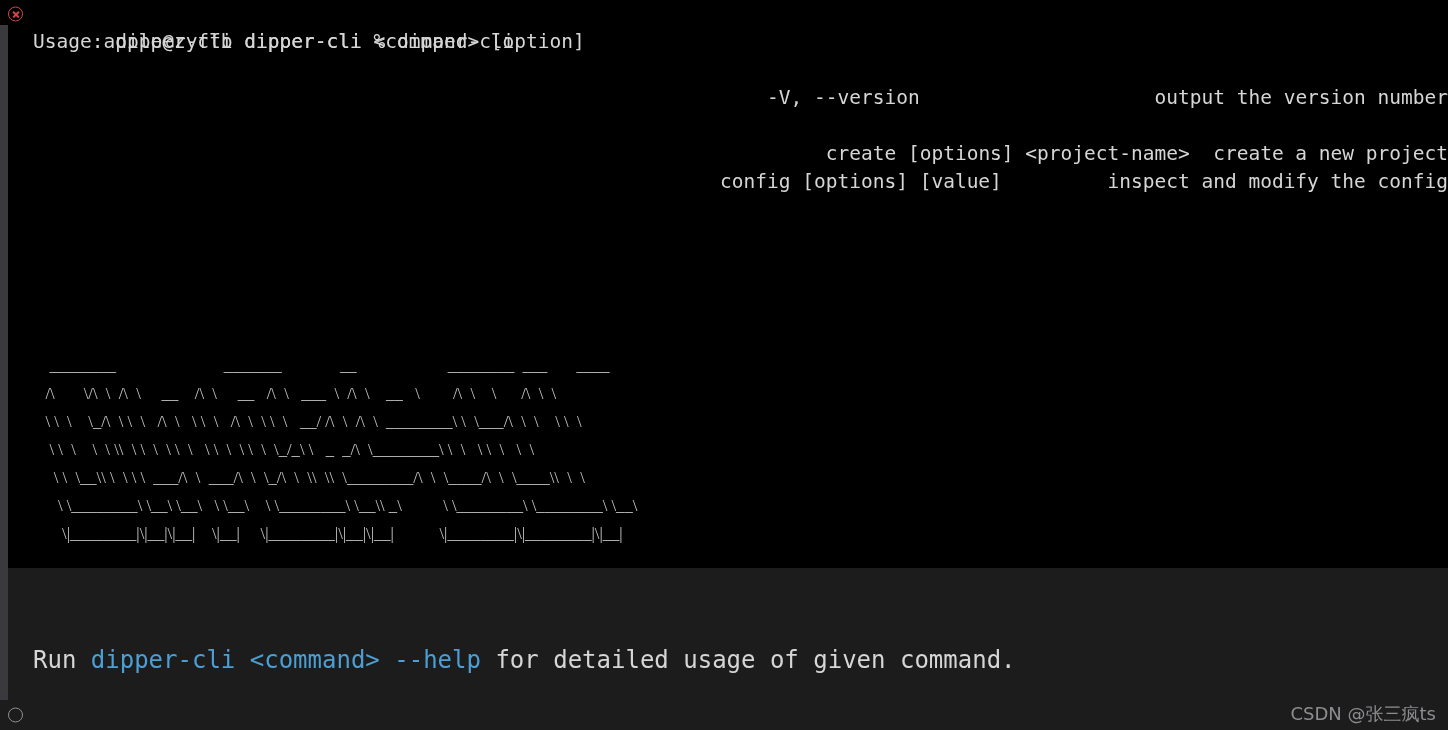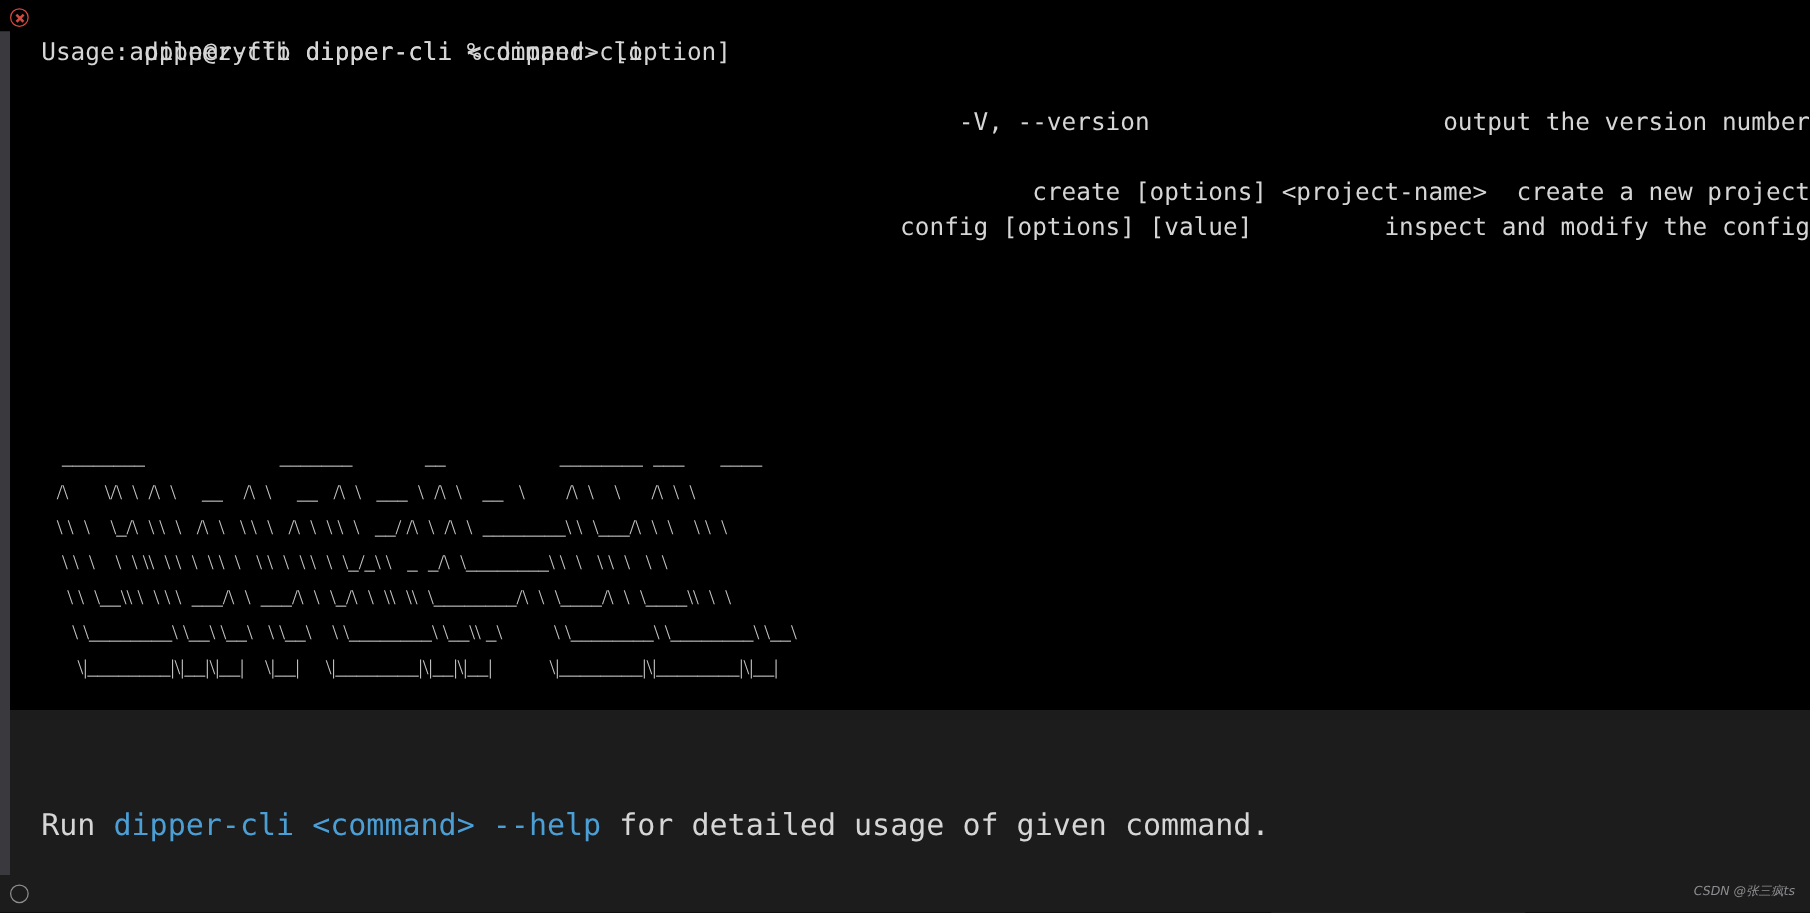--- a/index.html
+++ b/index.html
@@ -127,25 +127,24 @@
     color:#d6d6d6;
   }
   .bottom-prompt .status-icon { top:14px; }
 
   
   .watermark {
     position:absolute;
     right:12px;
     top:703px;
     font-family:"DejaVu Sans","Liberation Sans",sans-serif;
-    font-size:10px;
+    font-size:18px;
     line-height:22px;
     color:#8d8d91;
     white-space:pre;
-    font-style:italic;
   }
 </style>
 </head>
 <body>
 
 <div id="terminal">
 
   <div class="gutter-bar"></div>
 
   <div class="term-body">

